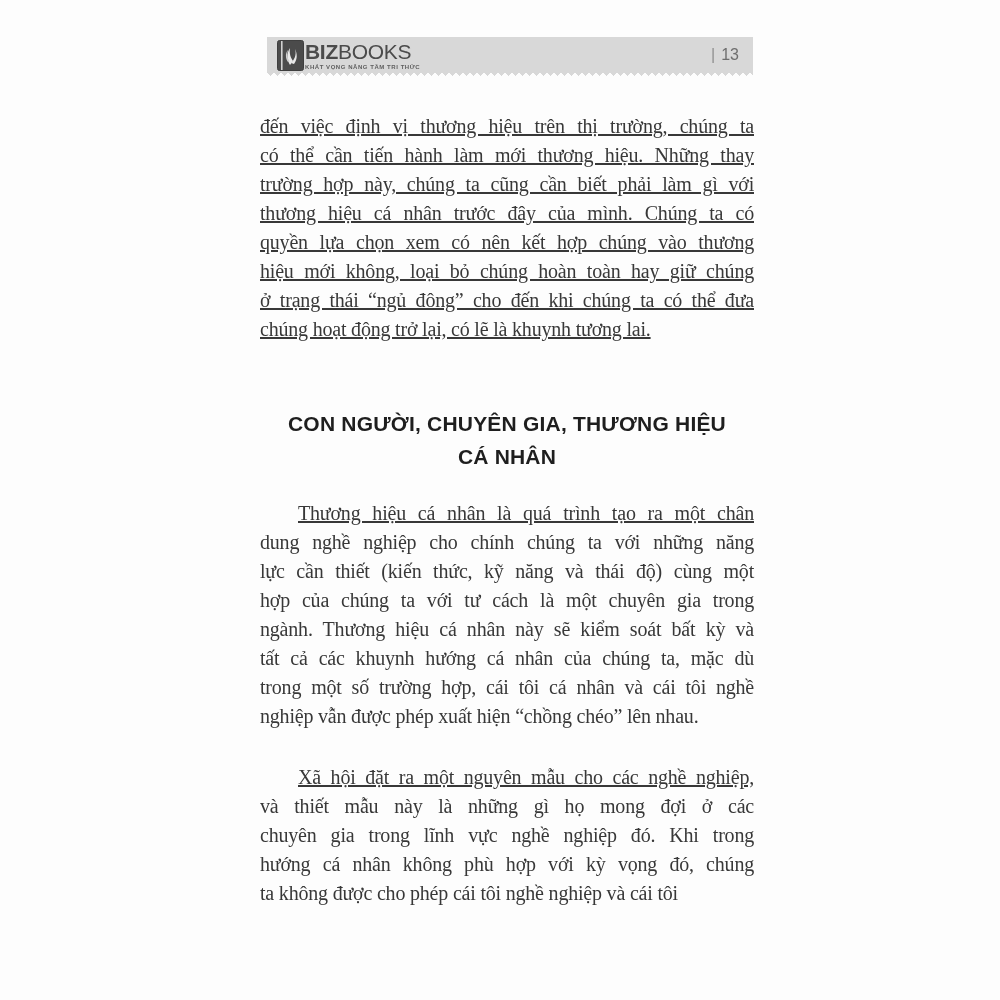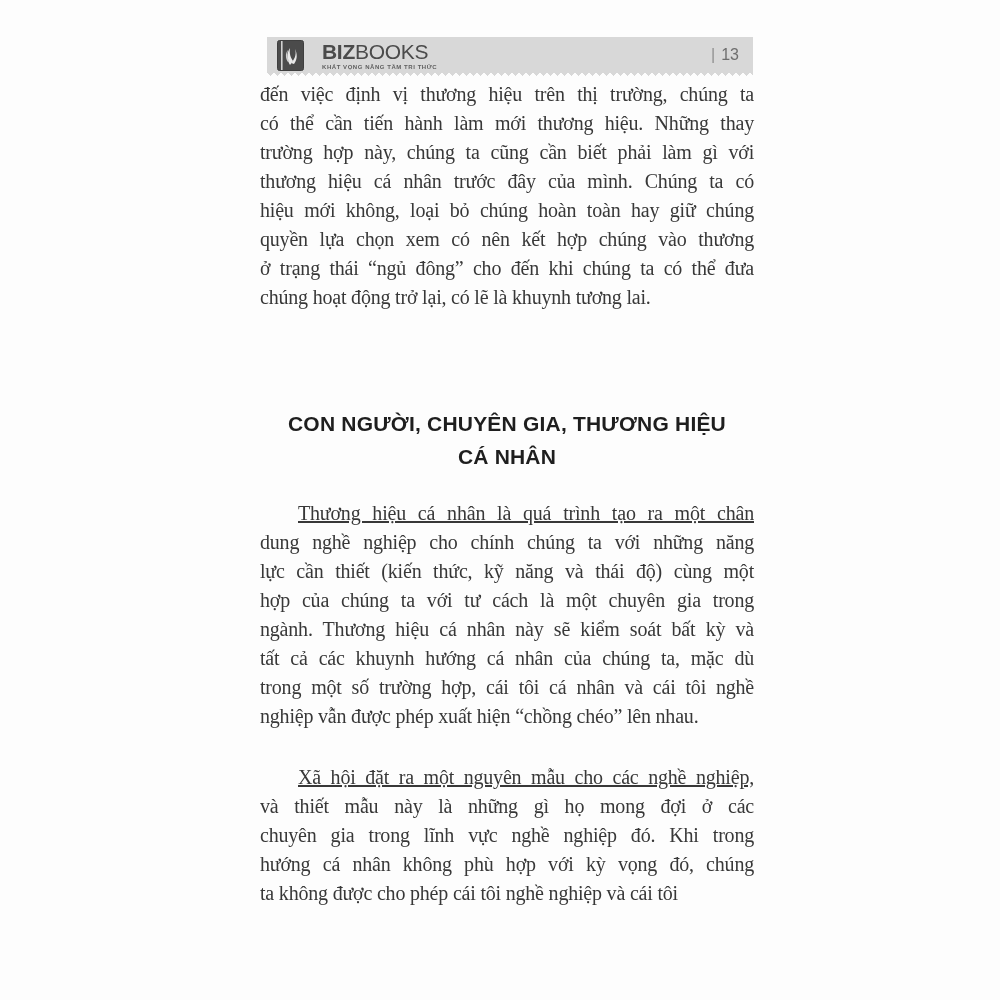--- a/index.html
+++ b/index.html
@@ -23,21 +23,21 @@
     background:var(--band);
     display:flex;align-items:center;justify-content:space-between;
     padding:0 14px 4px 10px;
   }
   .band::after{ 
     content:"";position:absolute;left:0;right:0;bottom:0;height:5px;
     background:
       linear-gradient(-45deg, var(--page-bg) 3px, transparent 0) 0 0/7px 5px repeat-x,
       linear-gradient( 45deg, var(--page-bg) 3px, transparent 0) 0 0/7px 5px repeat-x;
   }
-  .brand{display:flex;align-items:center;gap:18px;}
+  .brand{display:flex;align-items:center;gap:1px;}
   .book-icon{display:block;width:27px;height:31px;flex:0 0 auto;}
   .brand-text{display:flex;flex-direction:column;line-height:1;}
   .brand-name{
     font-family:"Liberation Sans","DejaVu Sans",sans-serif;
     font-size:21px;color:var(--logo);letter-spacing:-0.3px;
   }
   .brand-name .bz{font-weight:700;}
   .brand-name .bk{font-weight:400;}
   .tagline{
     font-family:"Liberation Sans","DejaVu Sans",sans-serif;
@@ -52,21 +52,21 @@
 
   
   .textcol{
     position:absolute;left:260px;width:494px;
     font-size:20px;line-height:29px;letter-spacing:-0.2px;
     color:var(--body-text);
   }
   .tline{height:29px;text-align:justify;text-align-last:justify;white-space:normal;overflow:visible;}
   .tline.last{text-align-last:left;}
   .tline.indent{text-indent:38px;text-decoration:underline;}
-  #para1{top:80px;}
+  #para1{top:112px;text-decoration:underline;}
   #para2{top:499px;}
   #para3{top:763px;}
 
   .heading{
     position:absolute;left:260px;top:407px;width:494px;
     font-family:"Liberation Sans","DejaVu Sans",sans-serif;
     font-weight:700;font-size:21px;line-height:33px;letter-spacing:0.2px;
     color:var(--heading-text);text-align:center;
   }
   .heading .tline{text-align:center;text-align-last:center;height:33px;}
@@ -96,22 +96,22 @@
       <span class="sep">|</span>
       <span class="num">13</span>
     </div>
   </header>
 
   <section id="para1" class="textcol">
       <div class="tline">đến việc định vị thương hiệu trên thị trường, chúng ta</div>
       <div class="tline">có thể cần tiến hành làm mới thương hiệu. Những thay</div>
       <div class="tline">trường hợp này, chúng ta cũng cần biết phải làm gì với</div>
       <div class="tline">thương hiệu cá nhân trước đây của mình. Chúng ta có</div>
+      <div class="tline">quyền lựa chọn xem có nên kết hợp chúng vào thương</div>
       <div class="tline">hiệu mới không, loại bỏ chúng hoàn toàn hay giữ chúng</div>
-      <div class="tline">quyền lựa chọn xem có nên kết hợp chúng vào thương</div>
       <div class="tline">ở trạng thái “ngủ đông” cho đến khi chúng ta có thể đưa</div>
       <div class="tline last">chúng hoạt động trở lại, có lẽ là khuynh tương lai.</div>
     </section>
 
   <h2 class="heading" id="heading">
       <div class="tline">CON NGƯỜI, CHUYÊN GIA, THƯƠNG HIỆU</div>
       <div class="tline last">CÁ NHÂN</div>
     </h2>
 
   <section id="para2" class="textcol">

